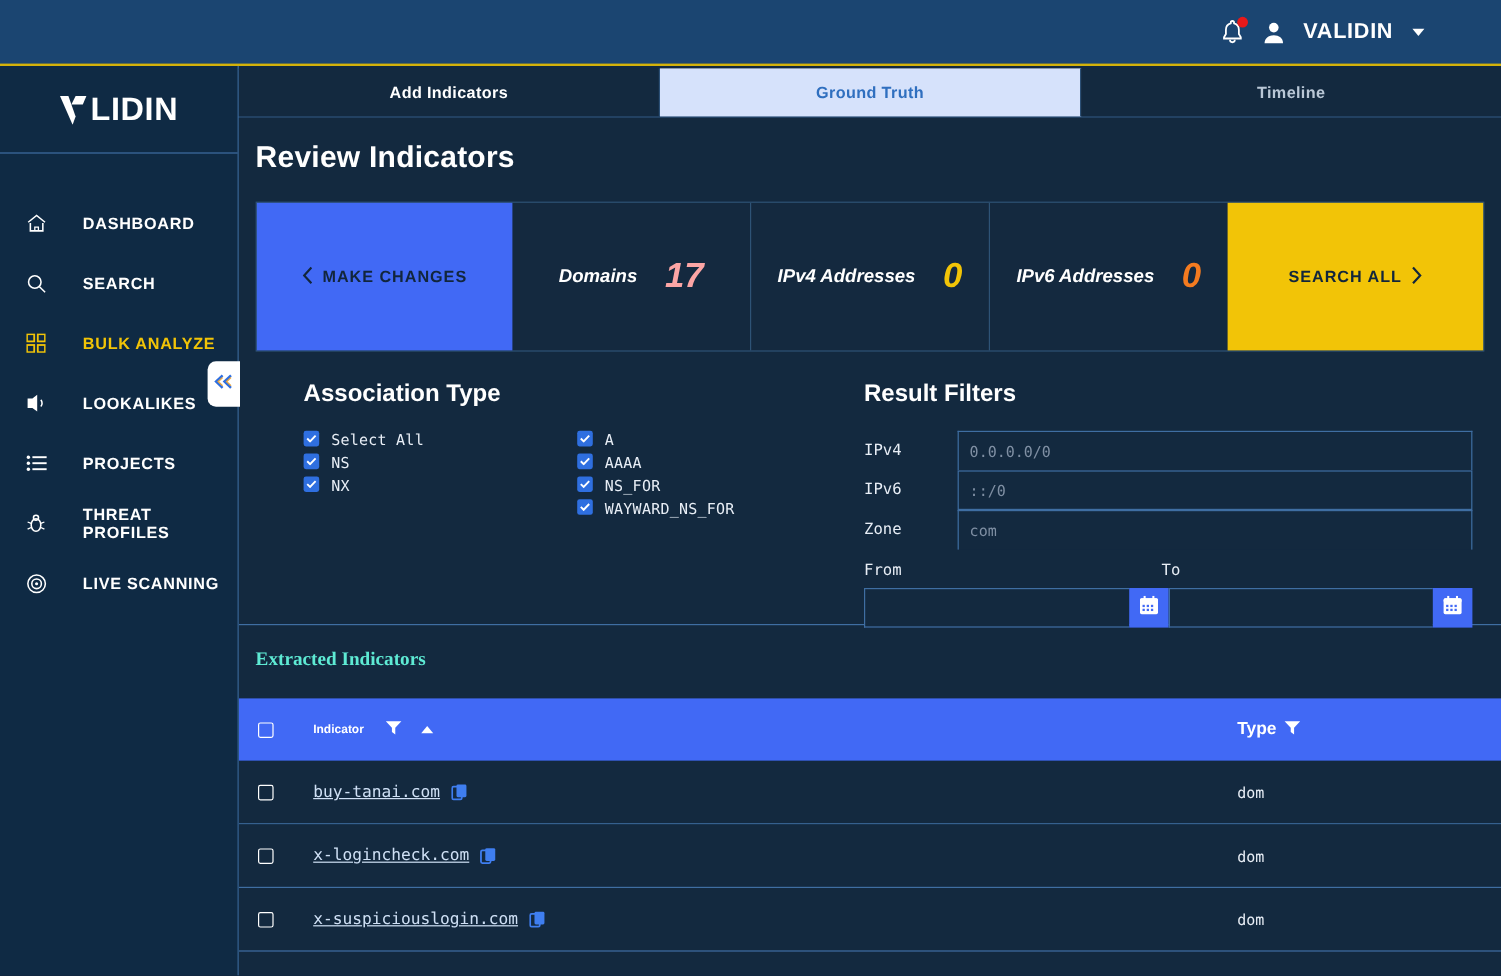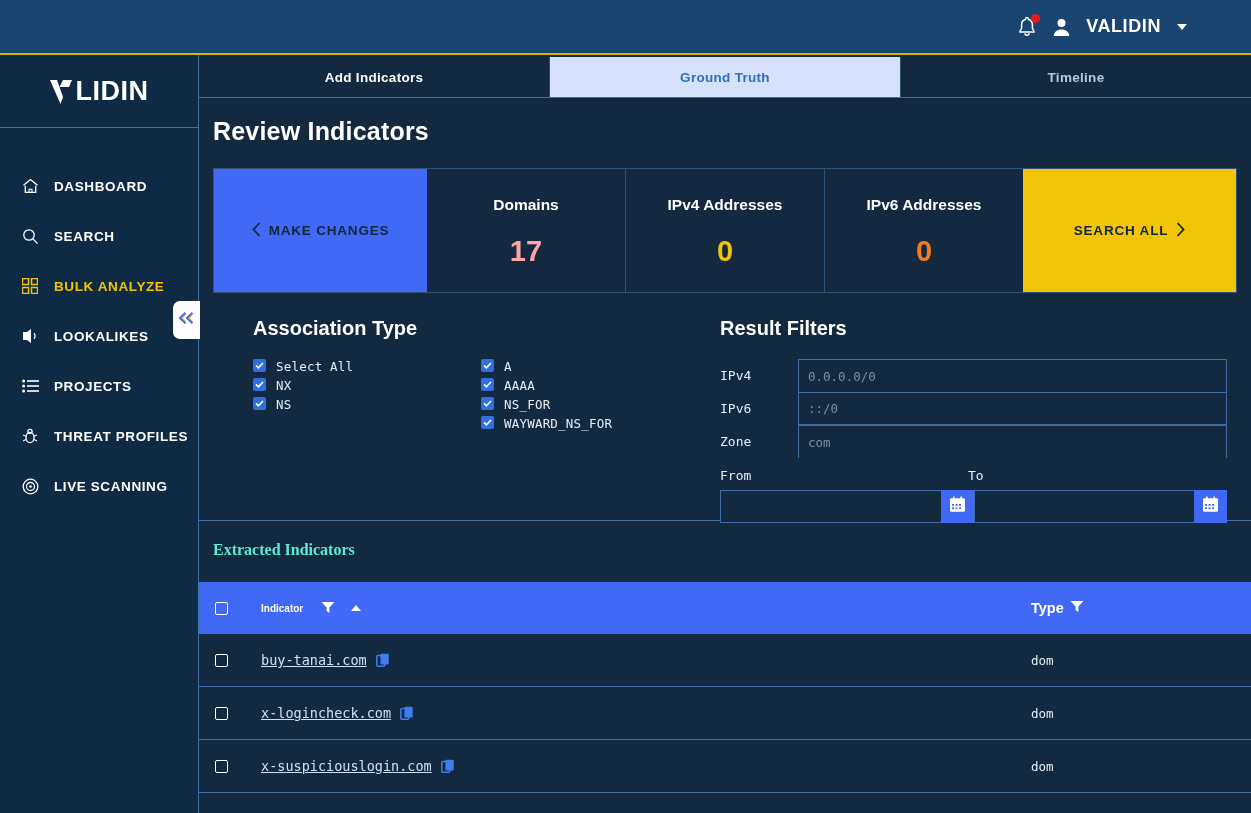--- a/index.html
+++ b/index.html
@@ -53,21 +53,21 @@
     color: #ffffff; display: flex; align-items: center;
     font-family: "Liberation Sans", sans-serif;
   }
   .logo .v-mark {
     display: inline-block; position: relative; width: 25px; height: 26px;
     margin-right: 1px;
   }
   .logo .v-mark svg { position: absolute; top: 0; left: 0; }
   .nav { padding-top: 33px; }
   .nav-item {
-    display: flex; align-items: center; gap: 15px;
+    display: flex; align-items: center; gap: 30px;
     padding: 0 0 0 21px; height: 50px; cursor: pointer;
     font-size: 13.5px; font-weight: 700; letter-spacing: .6px;
     color: #ffffff;
   }
   .nav-item.active { color: #f2c407; }
   .nav-item .nav-ico { width: 18px; height: 18px; display: flex; align-items: center; justify-content: center; flex: none; }
   .collapse-btn {
     position: absolute; left: 173px; top: 301px;
     width: 27px; height: 38px;
     background: #ffffff;
@@ -112,23 +112,24 @@
   }
   .stat-action {
     width: 213px; display: flex; align-items: center; justify-content: center;
     cursor: pointer; font-size: 13.5px; font-weight: 700; letter-spacing: .8px;
     gap: 8px;
   }
   .stat-action.left { background: #4169f5; color: #12263c; }
   .stat-action.right { background: #f2c407; color: #12263c; }
   .stat-cells { flex: 1; display: flex; }
   .stat-cell {
-    flex: 1; display: flex; flex-direction: column;
+    flex: 1; display: flex; flex-direction: row;
     align-items: center; justify-content: center; gap: 23px;
     border-right: 1px solid #2e5376;
+    font-style: italic;
   }
   .stat-cell:last-child { border-right: none; }
   .stat-label { font-size: 15.5px; font-weight: 700; color: #ffffff; }
   .stat-value { font-size: 29px; font-weight: 800; line-height: 1; }
 
   
   .filters {
     display: flex; padding: 24px 0 0 0; height: 228px;
     border-bottom: 1px solid #3f6ea2;
   }
@@ -426,29 +427,29 @@
                   </svg>
                 </span>
               <span class="cblabel">Select All</span>
             </label>
             <label class="cbrow">
               <span class="cbox">
                   <svg width="9" height="7" viewBox="0 0 9 7">
                     <polyline points="1,3.4 3.4,5.8 8,1" fill="none" stroke="#ffffff" stroke-width="1.6"></polyline>
                   </svg>
                 </span>
-              <span class="cblabel">NX</span>
+              <span class="cblabel">NS</span>
             </label>
             <label class="cbrow">
               <span class="cbox">
                   <svg width="9" height="7" viewBox="0 0 9 7">
                     <polyline points="1,3.4 3.4,5.8 8,1" fill="none" stroke="#ffffff" stroke-width="1.6"></polyline>
                   </svg>
                 </span>
-              <span class="cblabel">NS</span>
+              <span class="cblabel">NX</span>
             </label>
           </div>
 
           <div class="cbcol">
             <label class="cbrow">
               <span class="cbox">
                   <svg width="9" height="7" viewBox="0 0 9 7">
                     <polyline points="1,3.4 3.4,5.8 8,1" fill="none" stroke="#ffffff" stroke-width="1.6"></polyline>
                   </svg>
                 </span>

